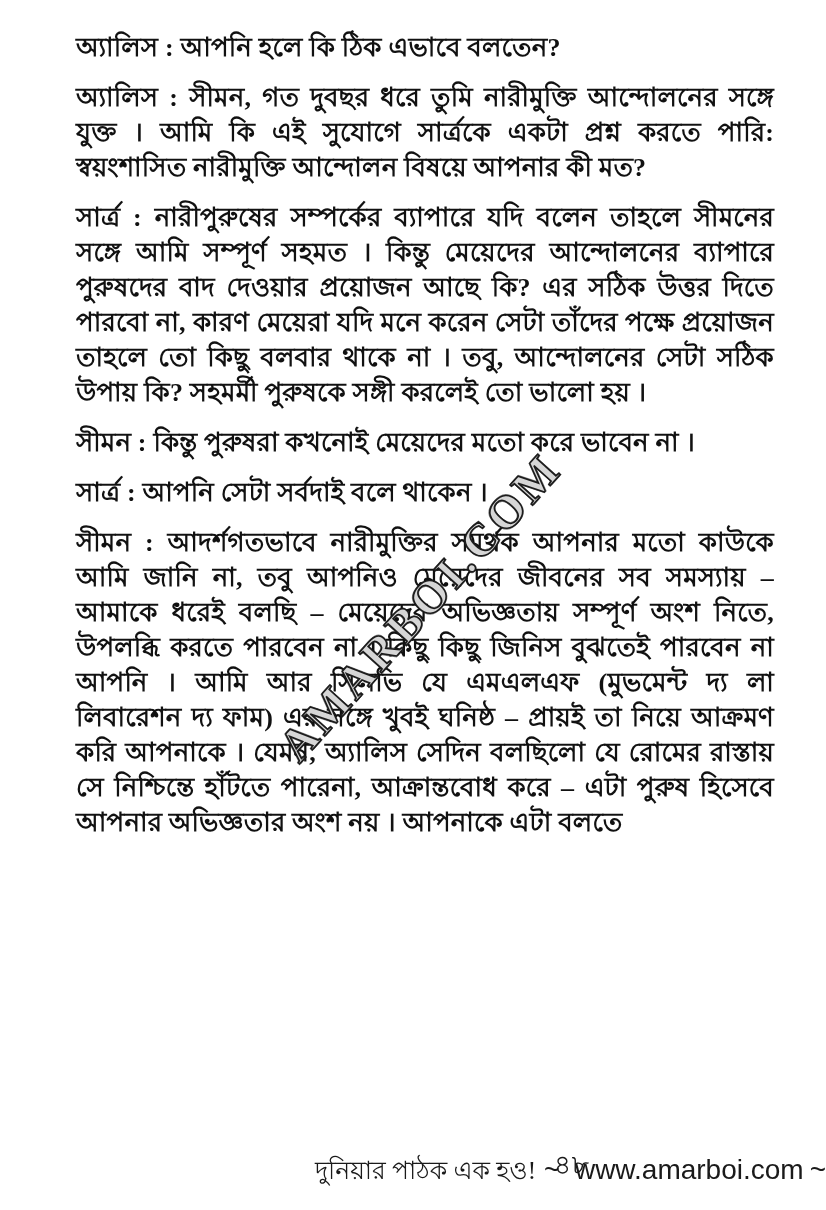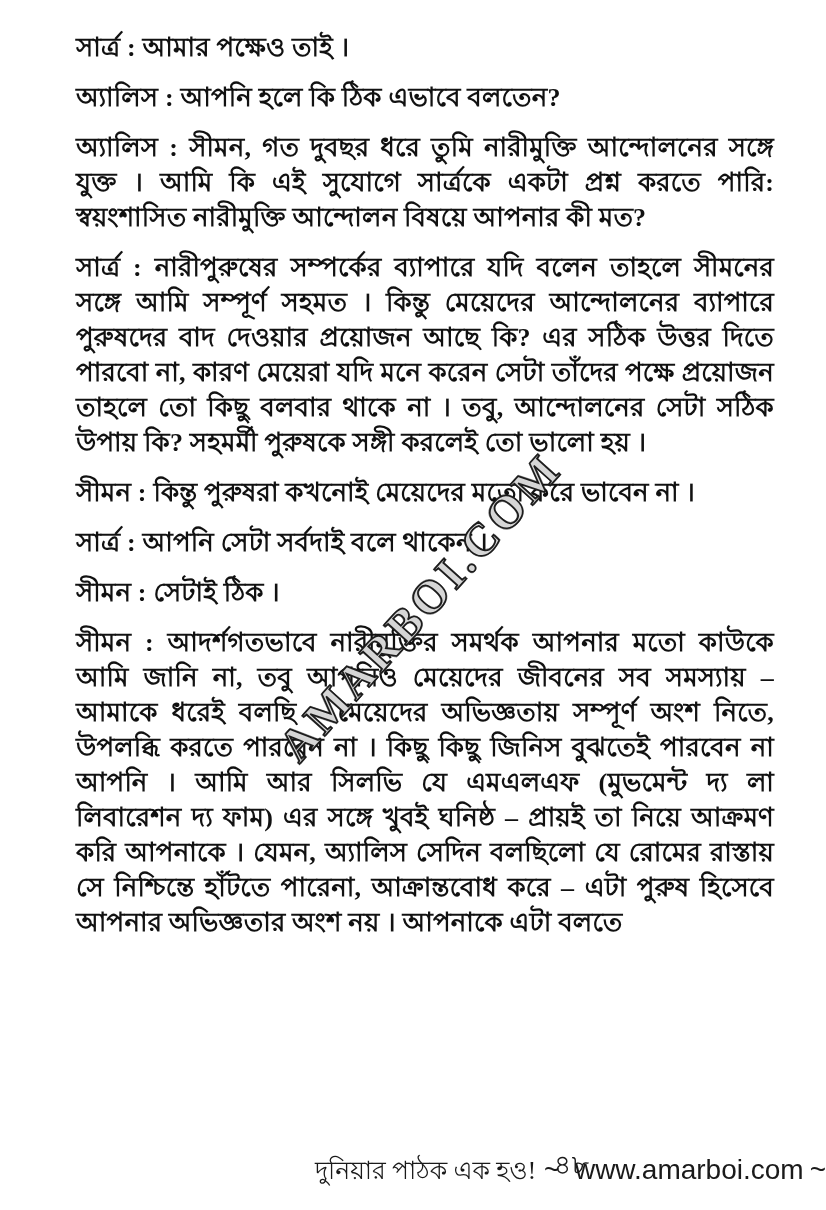--- a/index.html
+++ b/index.html
@@ -91,37 +91,35 @@
     color: #1a1a1a;
     margin-left: 6px;
   }
 </style>
 </head>
 <body>
 
 <div class="page">
 
   <div class="content">
-  <p class="dialogue"><span class="speaker">সার্ত্র</span><span class="separator"> : </span><span class="line">আমার পক্ষেও তাই ।</span></p>
 
 
   <p class="dialogue"><span class="speaker">অ্যালিস</span><span class="separator"> : </span><span class="line">আপনি হলে কি ঠিক এভাবে বলতেন?</span></p>
 
 
   <p class="dialogue"><span class="speaker">অ্যালিস</span><span class="separator"> : </span><span class="line">সীমন, গত দুবছর ধরে তুমি নারীমুক্তি আন্দোলনের সঙ্গে যুক্ত । আমি কি এই সুযোগে সার্ত্রকে একটা প্রশ্ন করতে পারি: স্বয়ংশাসিত নারীমুক্তি আন্দোলন বিষয়ে আপনার কী মত?</span></p>
 
 
 
   <p class="dialogue"><span class="speaker">সার্ত্র</span><span class="separator"> : </span><span class="line">নারীপুরুষের সম্পর্কের ব্যাপারে যদি বলেন তাহলে সীমনের সঙ্গে আমি সম্পূর্ণ সহমত । কিন্তু মেয়েদের আন্দোলনের ব্যাপারে পুরুষদের বাদ দেওয়ার প্রয়োজন আছে কি? এর সঠিক উত্তর দিতে পারবো না, কারণ মেয়েরা যদি মনে করেন সেটা তাঁদের পক্ষে প্রয়োজন তাহলে তো কিছু বলবার থাকে না । তবু, আন্দোলনের সেটা সঠিক উপায় কি? সহমর্মী পুরুষকে সঙ্গী করলেই তো ভালো হয় ।</span></p>
 
   <p class="dialogue"><span class="speaker">সীমন</span><span class="separator"> : </span><span class="line">কিন্তু পুরুষরা কখনোই মেয়েদের মতো করে ভাবেন না ।</span></p>
 
   <p class="dialogue"><span class="speaker">সার্ত্র</span><span class="separator"> : </span><span class="line">আপনি সেটা সর্বদাই বলে থাকেন ।</span></p>
 
-  <p class="dialogue"><span class="speaker">সীমন</span><span class="separator"> : </span><span class="line">সেটাই ঠিক ।</span></p>
 
 
   <p class="dialogue"><span class="speaker">সীমন</span><span class="separator"> : </span><span class="line">আদর্শগতভাবে নারীমুক্তির সমর্থক আপনার মতো কাউকে আমি জানি না, তবু আপনিও মেয়েদের জীবনের সব সমস্যায় – আমাকে ধরেই বলছি – মেয়েদের অভিজ্ঞতায় সম্পূর্ণ অংশ নিতে, উপলব্ধি করতে পারবেন না । কিছু কিছু জিনিস বুঝতেই পারবেন না আপনি । আমি আর সিলভি যে এমএলএফ (মুভমেন্ট দ্য লা লিবারেশন দ্য ফাম) এর সঙ্গে খুবই ঘনিষ্ঠ – প্রায়ই তা নিয়ে আক্রমণ করি আপনাকে । যেমন, অ্যালিস সেদিন বলছিলো যে রোমের রাস্তায় সে নিশ্চিন্তে হাঁটতে পারেনা, আক্রান্তবোধ করে – এটা পুরুষ হিসেবে আপনার অভিজ্ঞতার অংশ নয় । আপনাকে এটা বলতে</span></p>
 </div>
 
   <div class="watermark">AMARBOI.COM</div>
 
   <div class="footer">
     <span class="bn">দুনিয়ার পাঠক এক হও!</span><span class="tilde">~</span><span class="pagenum">৪৮</span><span class="site">www.amarboi.com</span><span class="tilde-right">~</span>
   </div>

